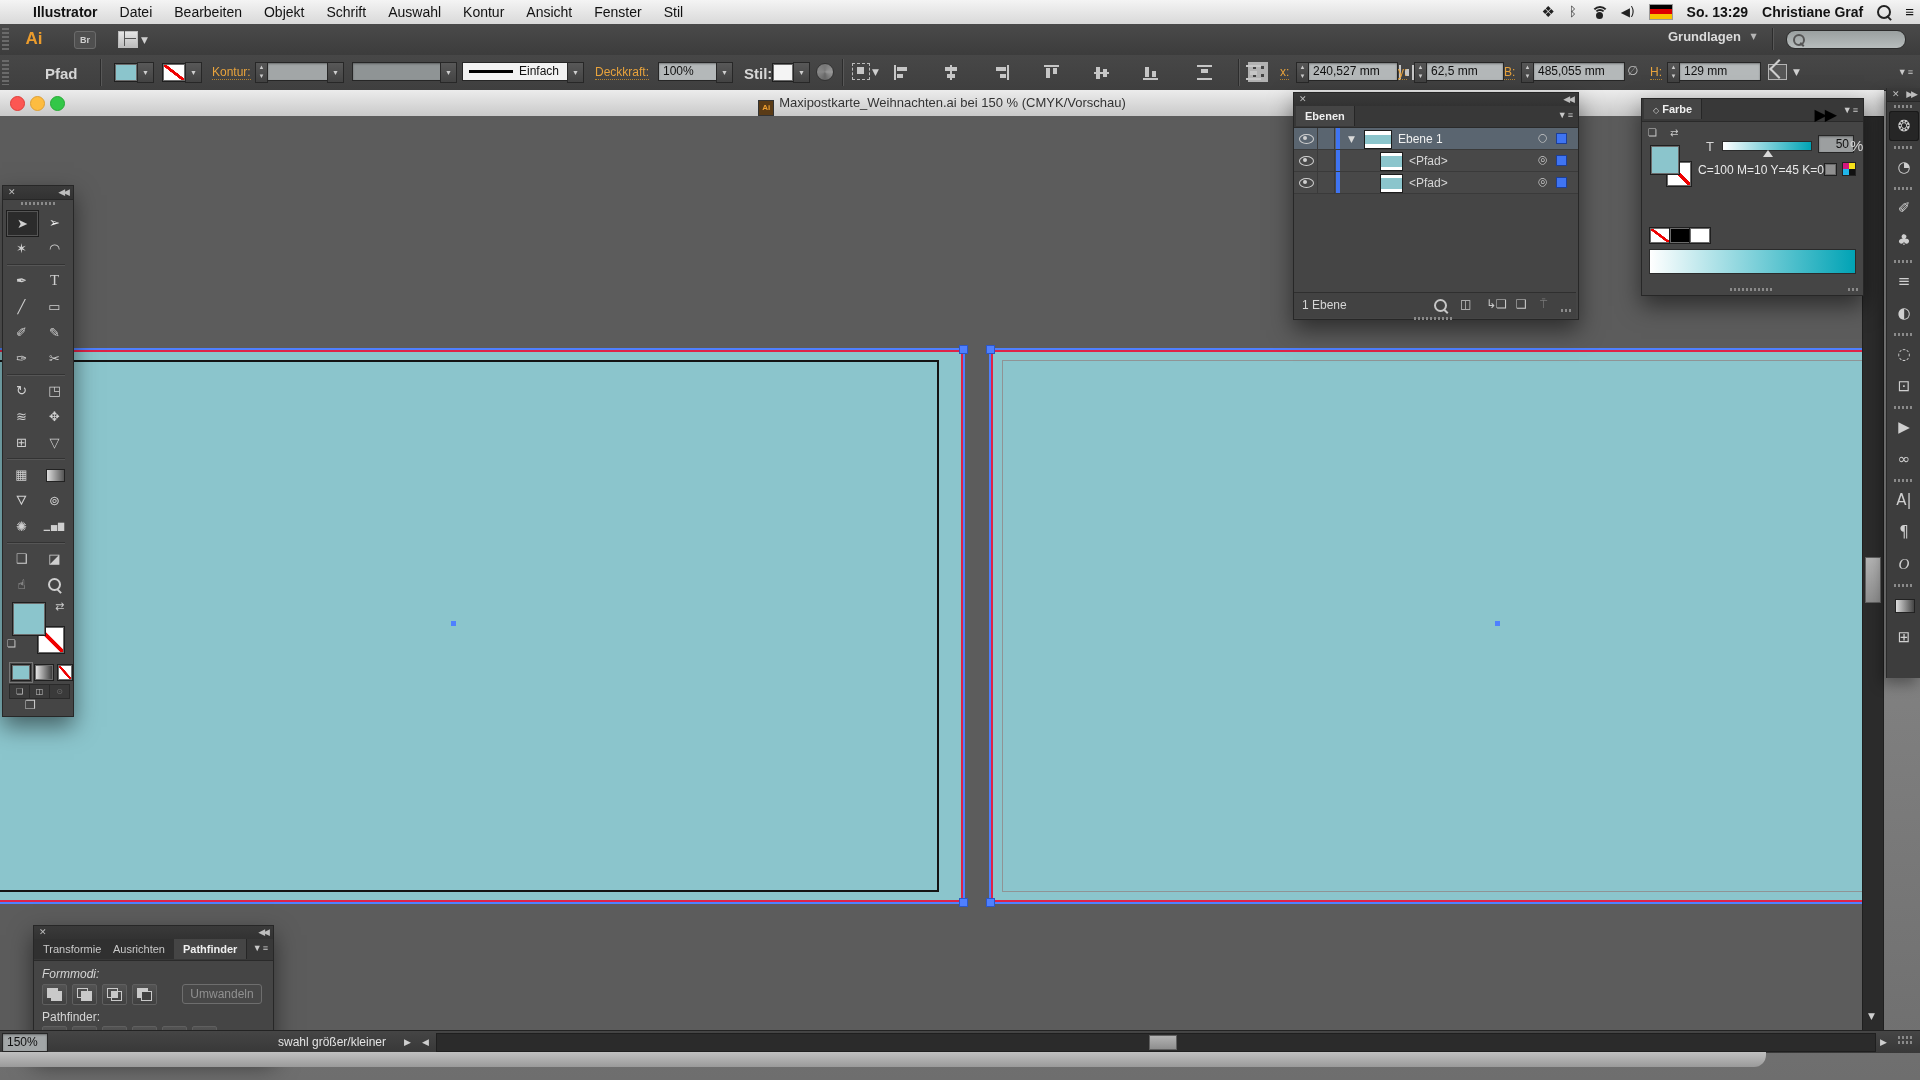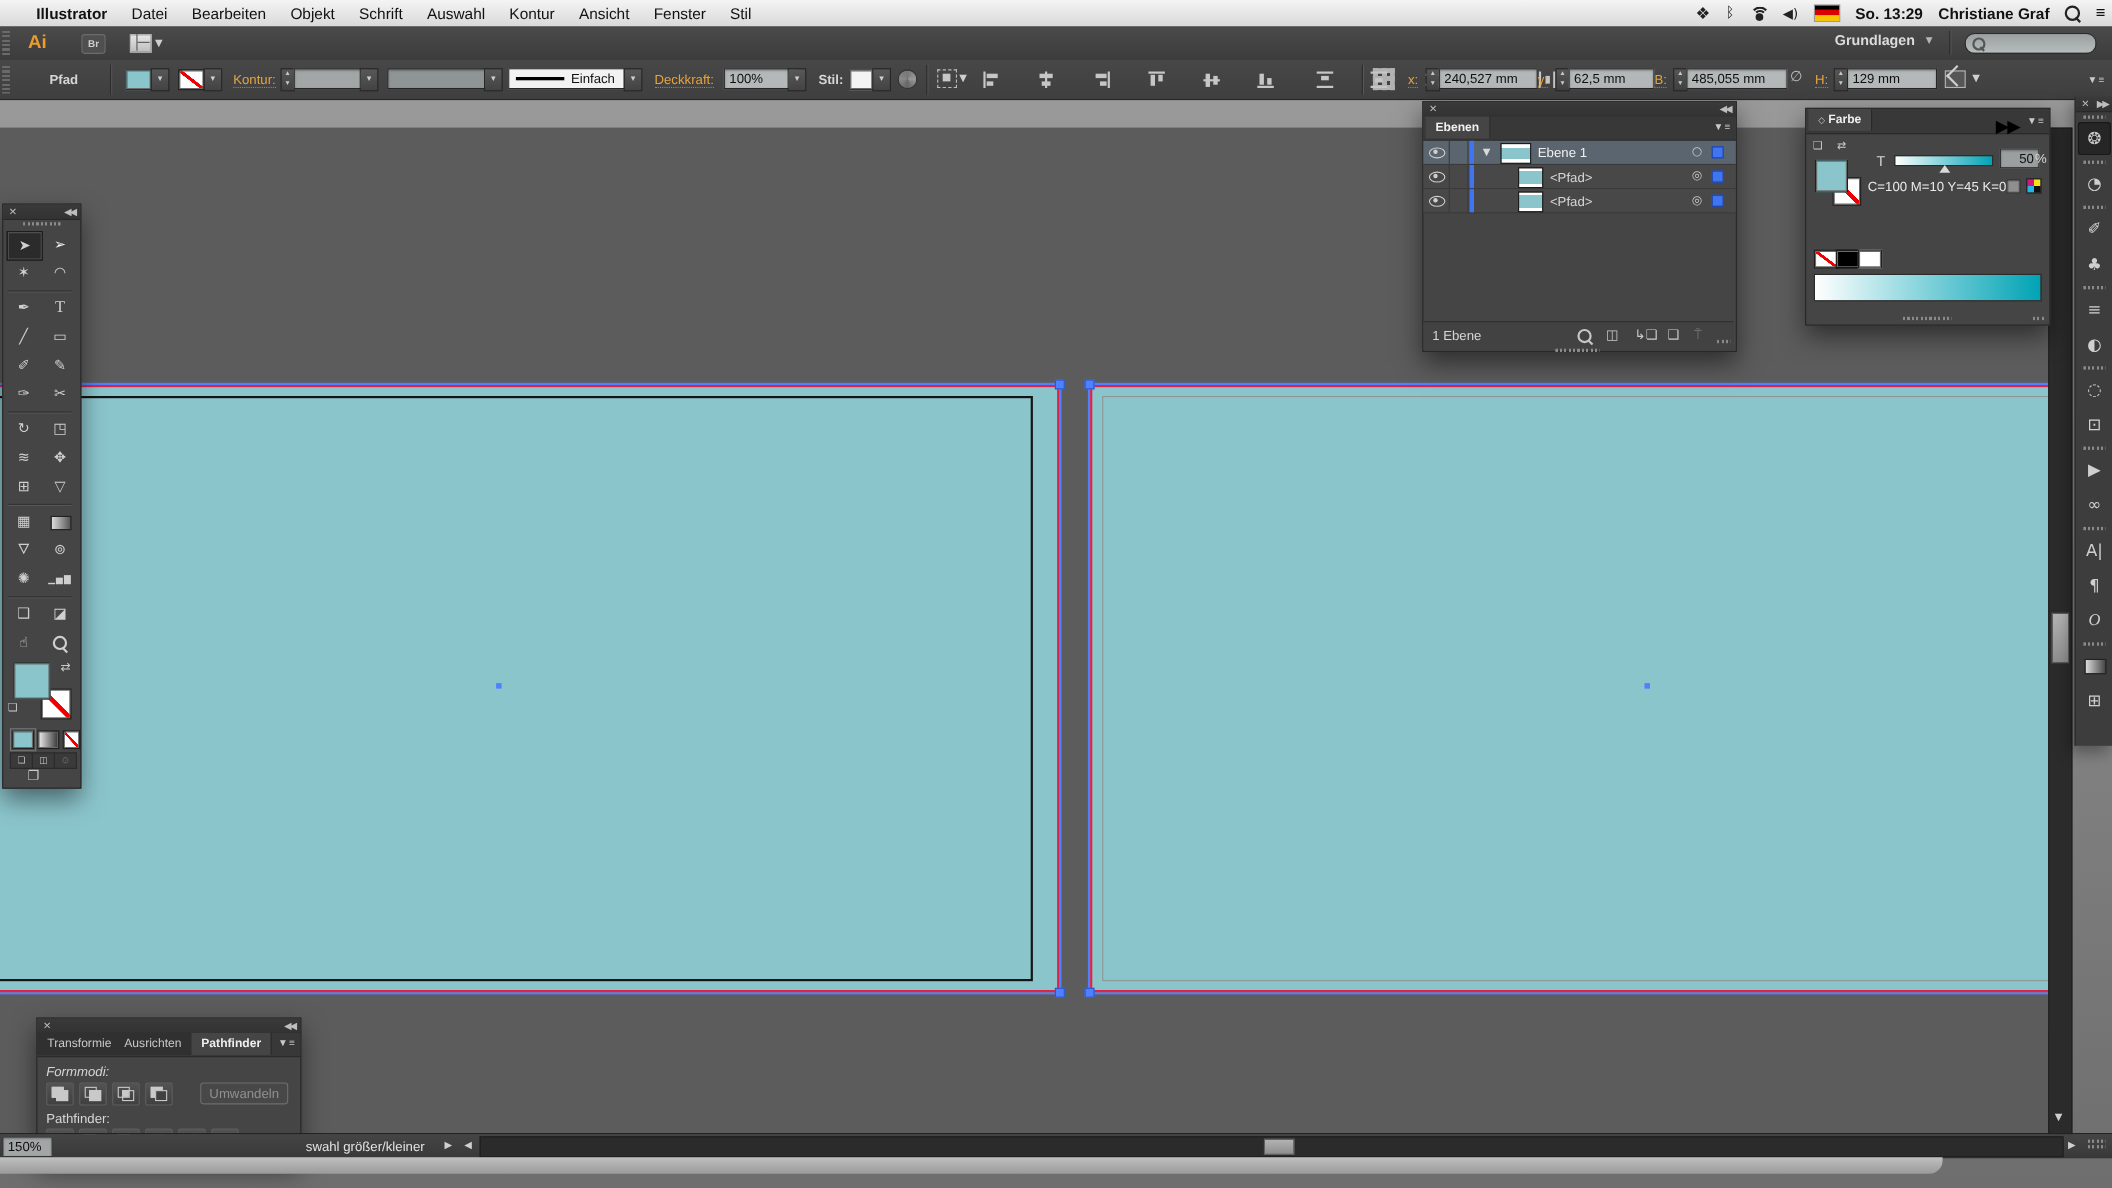--- a/index.html
+++ b/index.html
@@ -18,21 +18,21 @@
   .flag{width:22px;height:14px;display:flex;flex-direction:column;border:1px solid #999;}
   .flag span{flex:1;}
   .mag{width:10px;height:10px;border:2px solid #222;border-radius:50%;position:relative;}
   .mag::after{content:'';position:absolute;width:2px;height:6px;background:#222;left:9px;top:8px;transform:rotate(-45deg);}
   .wifi{width:16px;height:12px;position:relative;}
   .wifi i{position:absolute;border:2px solid #222;border-radius:50%;border-color:#222 transparent transparent transparent;}
   
   .appbar{left:0;top:24px;width:1920px;height:31px;background:linear-gradient(#4a4a4a,#3c3c3c);border-bottom:1px solid #2b2b2b;}
   .ctrlbar{left:0;top:55px;width:1920px;height:35px;background:linear-gradient(#474747,#3f3f3f);border-bottom:1px solid #262626;}
   .grip-v{width:7px;background:repeating-linear-gradient(180deg,#6a6a6a 0 2px,transparent 2px 4px);}
-  .lbl{color:#d6d6d6;font-size:12px;}
+  .lbl{color:#d6d6d6;font-size:15px;}
   .olbl{color:#e8a33d;font-size:12px;border-bottom:1px dotted #b5832f;cursor:pointer;}
   .ibox{background:#b4b8b9;border:1px solid #262626;box-shadow:inset 0 1px 2px rgba(0,0,0,.35);
         color:#101010;font-size:12px;padding:0 4px;height:17px;line-height:17px;overflow:hidden;white-space:nowrap;}
   .dbtn{width:15px;height:19px;background:linear-gradient(#585858,#434343);border:1px solid #272727;
         color:#cfcfcf;font-size:7px;text-align:center;line-height:19px;}
   .stp{width:11px;height:19px;background:linear-gradient(#565656,#414141);border:1px solid #272727;color:#c9c9c9;
        font-size:6px;line-height:9px;text-align:center;}
   .sw{border:1px solid #1f1f1f;box-shadow:0 0 0 1px #6b6b6b inset;}
   .none-sw{background:linear-gradient(to top right,#fff 44%,#e00 45%,#e00 55%,#fff 56%);}
   .sep{width:1px;background:#2c2c2c;box-shadow:1px 0 0 #585858;}
@@ -229,20 +229,28 @@
     <div class="abs stp" style="left:1667px;top:7px;">▲<br>▼</div>
     <div class="abs ibox" style="left:1679px;top:7px;width:72px;">129 mm</div>
     
     <div class="abs" style="left:1768px;top:9px;width:17px;height:14px;border:1px solid #b5b5b5;background:#565656;">
       <span class="abs" style="left:3px;top:-3px;width:12px;height:12px;border-left:2px solid #cfcfcf;border-bottom:2px solid #cfcfcf;transform:rotate(45deg);"></span>
     </div>
     <div class="abs arr" style="left:1793px;top:12px;">▼</div>
     <div class="abs pmenu" style="top:12px;right:6px;">▼≡</div>
   </div>
 
+  <div class="abs titlebar">
+    <div class="abs tl" style="left:10px;background:#fc5753;border:1px solid #df3d38;"></div>
+    <div class="abs tl" style="left:30px;background:#fdbc40;border:1px solid #de9f34;"></div>
+    <div class="abs tl" style="left:50px;background:#33c748;border:1px solid #27aa35;"></div>
+    <div class="abs dtitle">
+      <span class="dicon">Ai</span><span>Maxipostkarte_Weihnachten.ai bei 150 % (CMYK/Vorschau)</span>
+    </div>
+  </div>
 
   <div class="abs canvas">
 
     <div class="artboard" style="left:-16px;top:232px;width:977px;height:552px;">
       <div class="bleed">
         <div class="abs" style="left:-10px;top:8px;right:22px;bottom:8px;border:2px solid #141414;"></div>
       </div>
       <div class="anchor" style="right:-5px;top:-5px;"></div>
       <div class="anchor" style="right:-5px;bottom:-5px;"></div>
       <div class="cpt" style="left:465px;top:271px;"></div>

